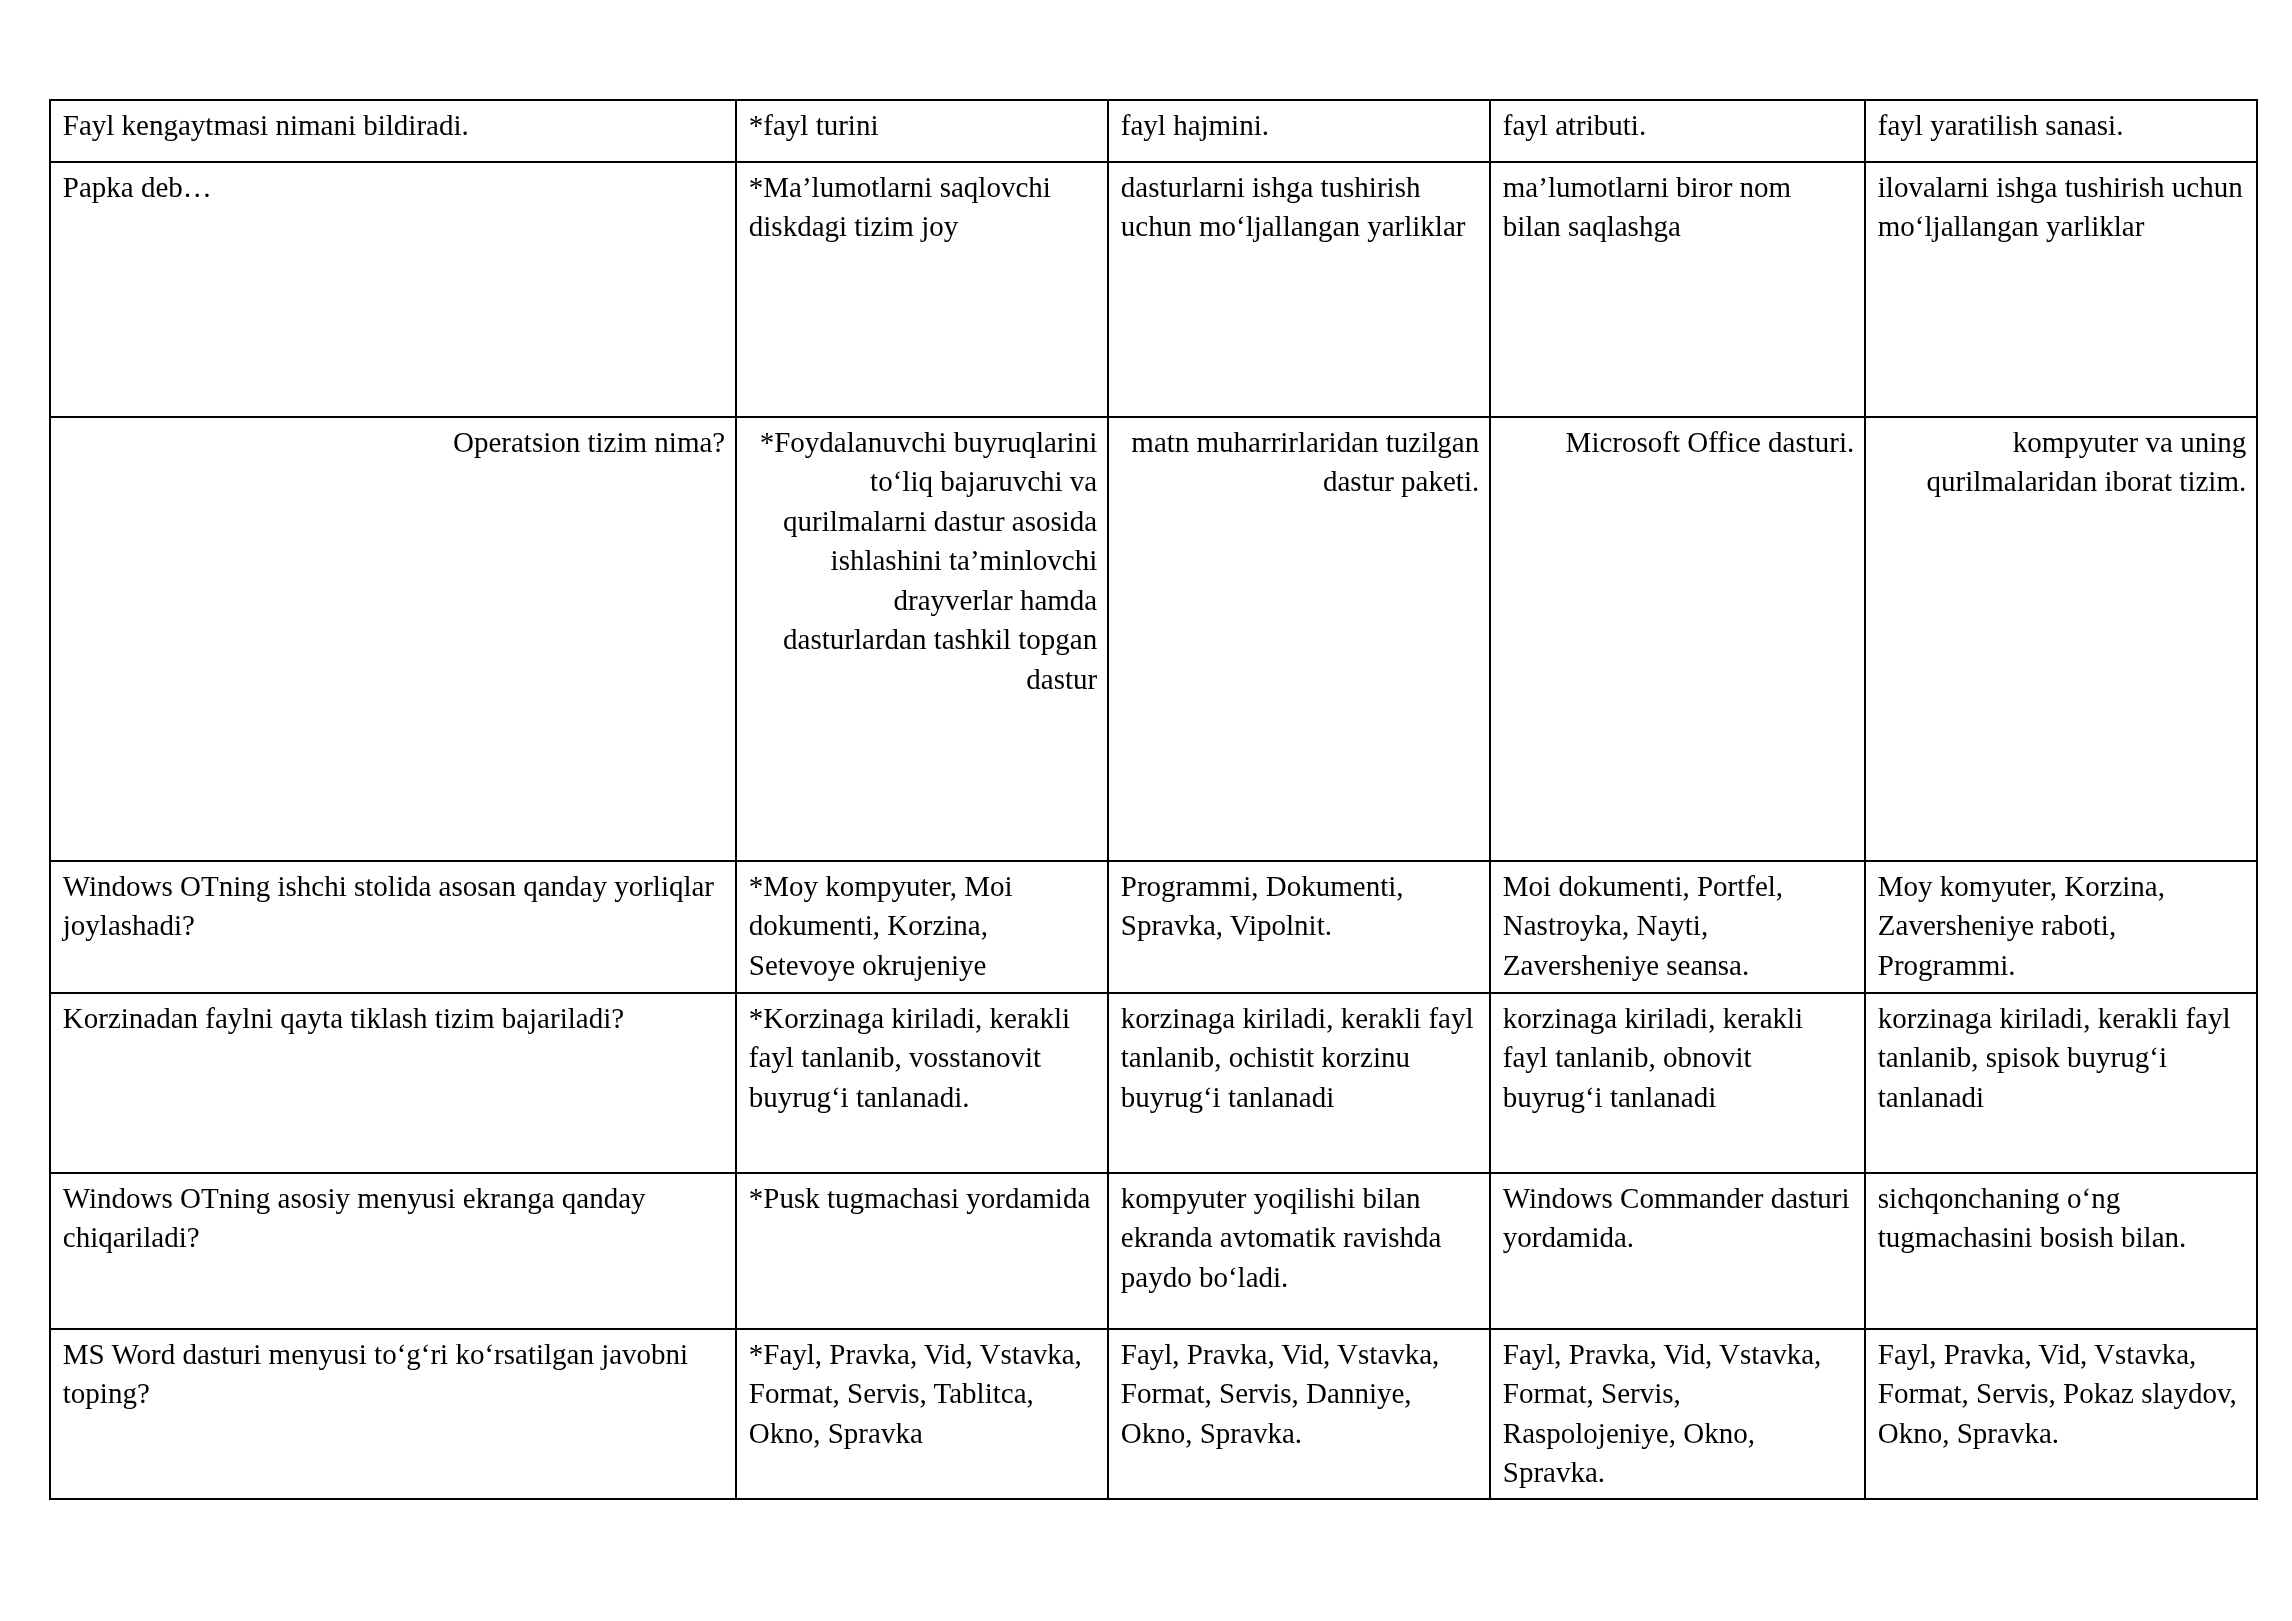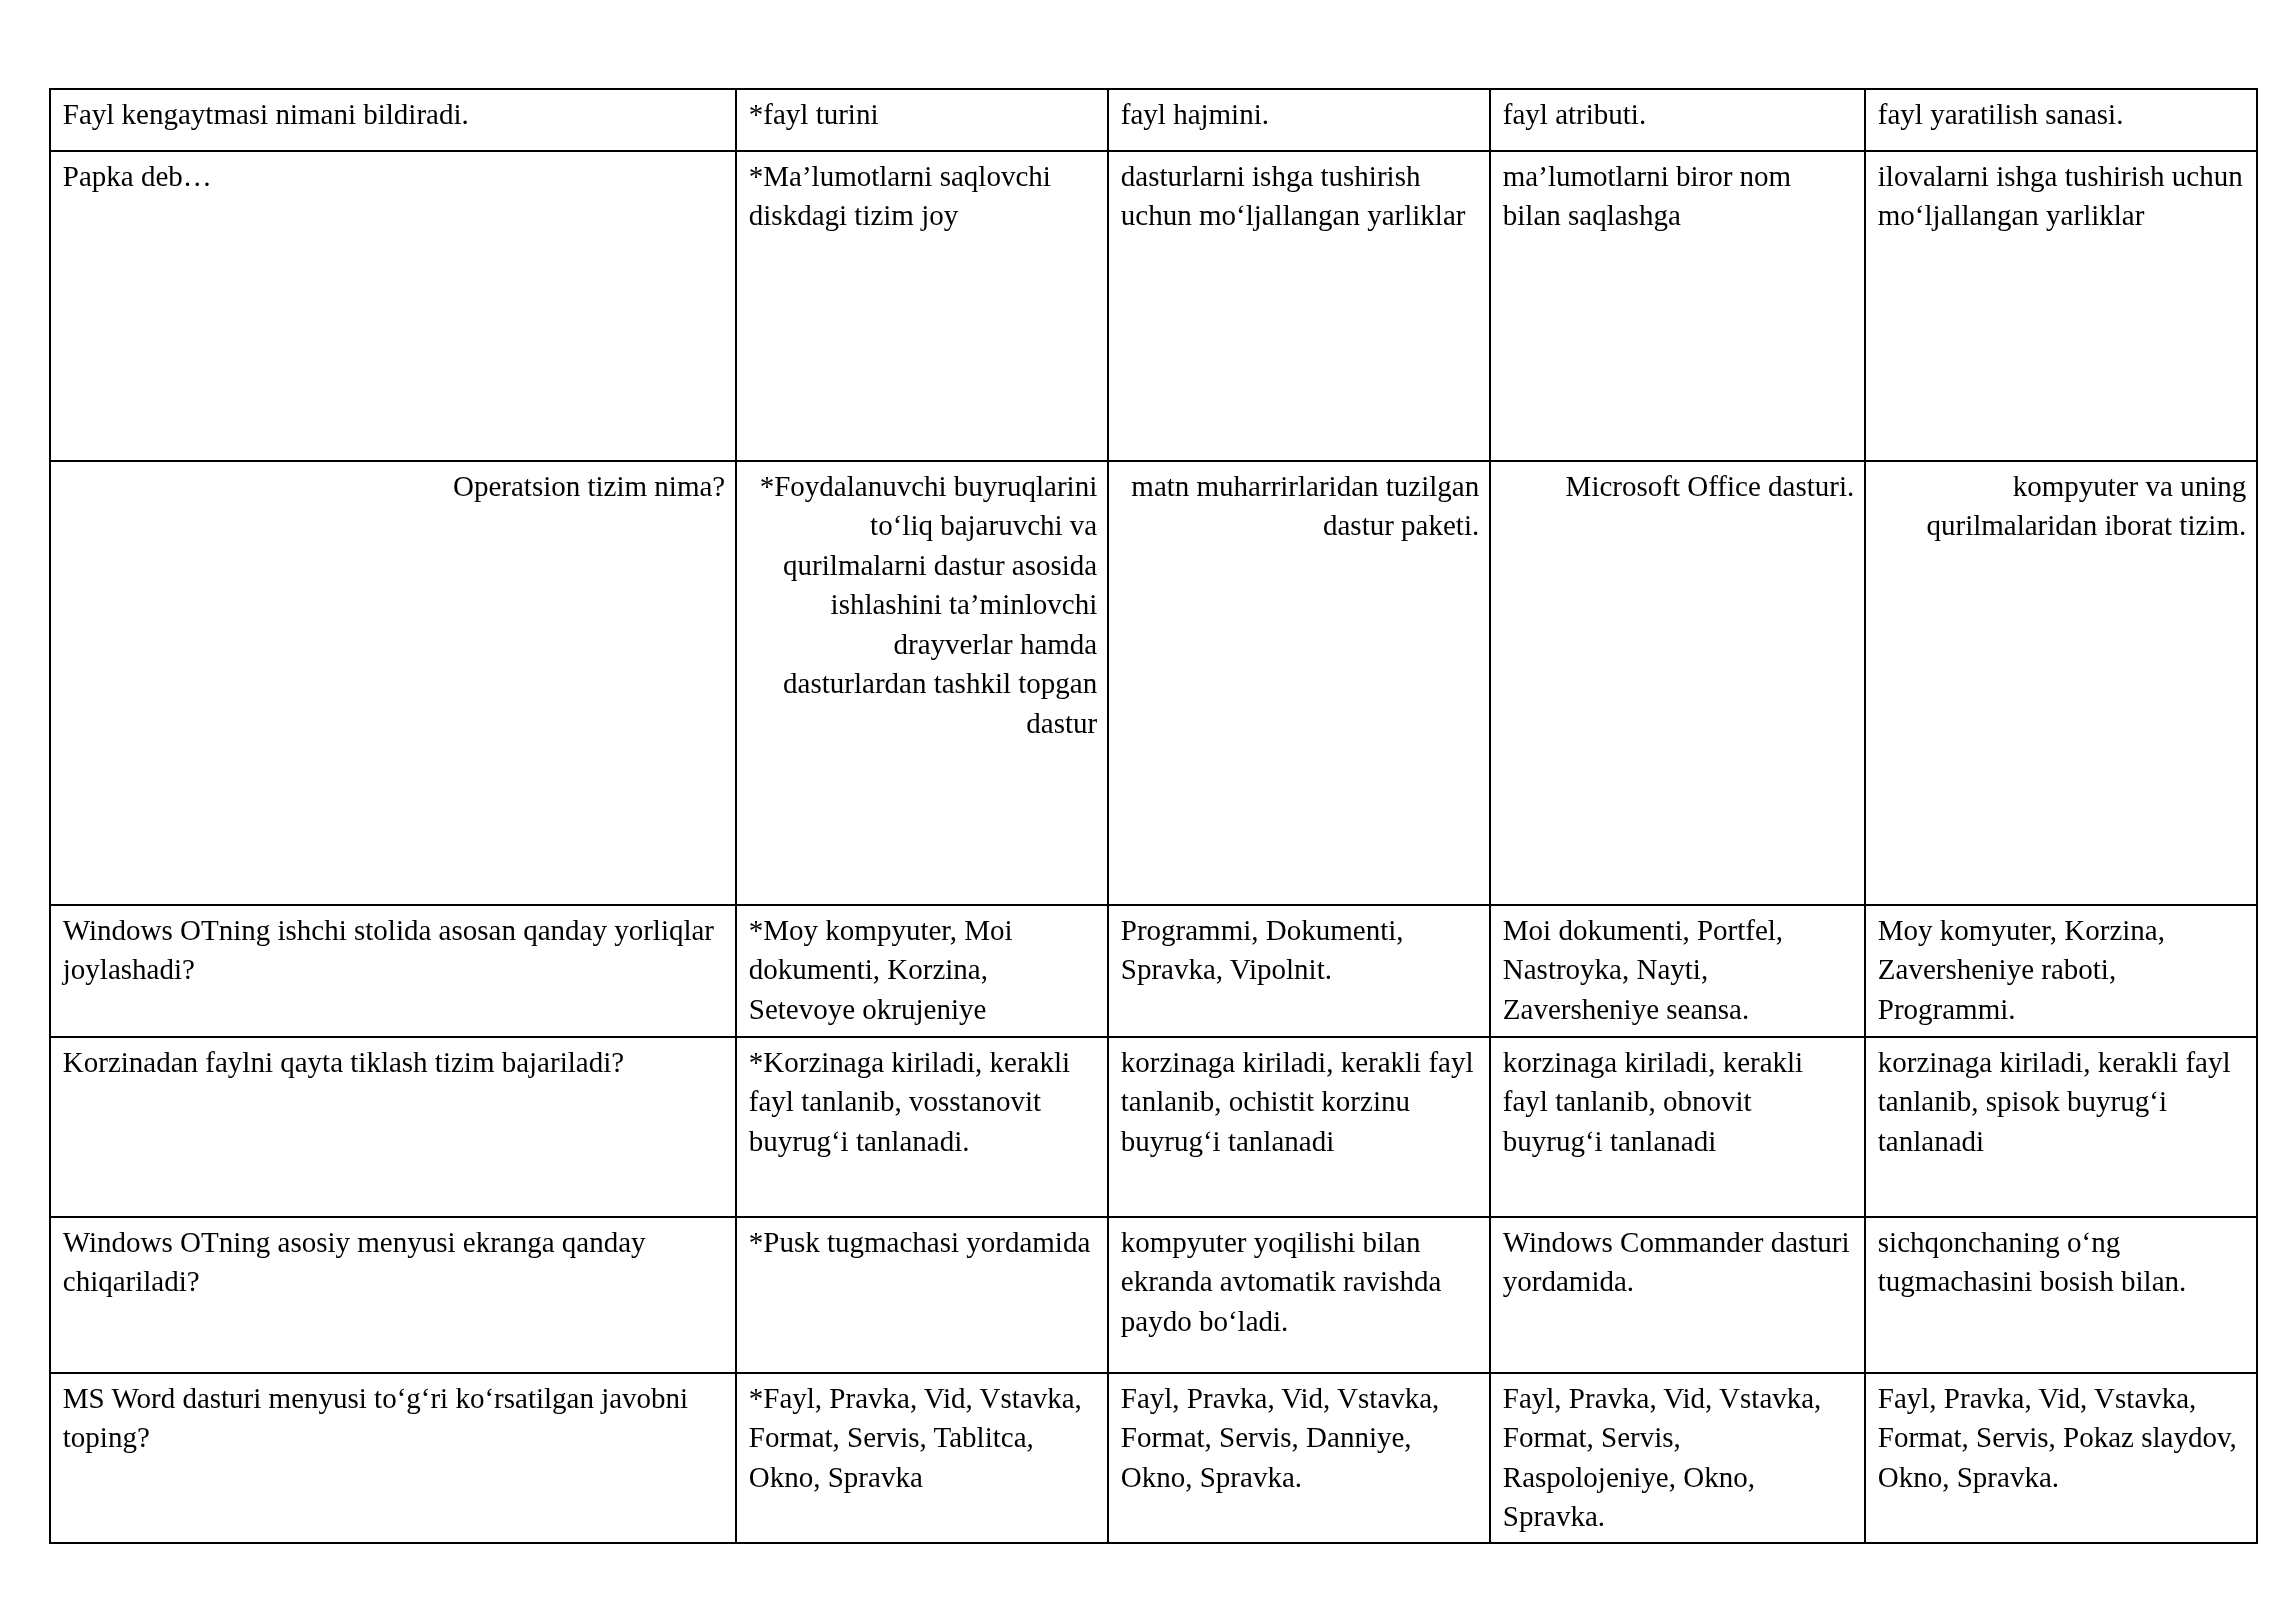--- a/index.html
+++ b/index.html
@@ -10,40 +10,40 @@
   body {
     width: 2293px;
     height: 1621px;
     position: relative;
     font-family: "Liberation Serif", "DejaVu Serif", serif;
     color: #000000;
   }
   table.quiz {
     position: absolute;
     left: 49px;
-    top: 88px;
+    top: 99px;
     border-collapse: collapse;
     table-layout: fixed;
     width: 2208px;
   }
   table.quiz td {
     border: 2px solid #000000;
     vertical-align: top;
     padding: 4.9px 9.8px 4.9px 11.8px;
     font-size: 29px;
     line-height: 1.36;
     word-wrap: break-word;
   }
   col.c-question { width: 686px; }
   col.c-opt1 { width: 372px; }
   col.c-opt2 { width: 382px; }
   col.c-opt3 { width: 375px; }
   col.c-opt4 { width: 392px; }
   tr.r1 { height: 62px; }
-  tr.r2 { height: 310px; }
+  tr.r2 { height: 255px; }
   tr.r3 { height: 444px; text-align: right; }
   tr.r4 { height: 132px; }
   tr.r5 { height: 180px; }
   tr.r6 { height: 156px; }
   tr.r7 { height: 165px; margin-top: 34px; }
 </style>
 </head>
 <body>
 
 <table class="quiz">

